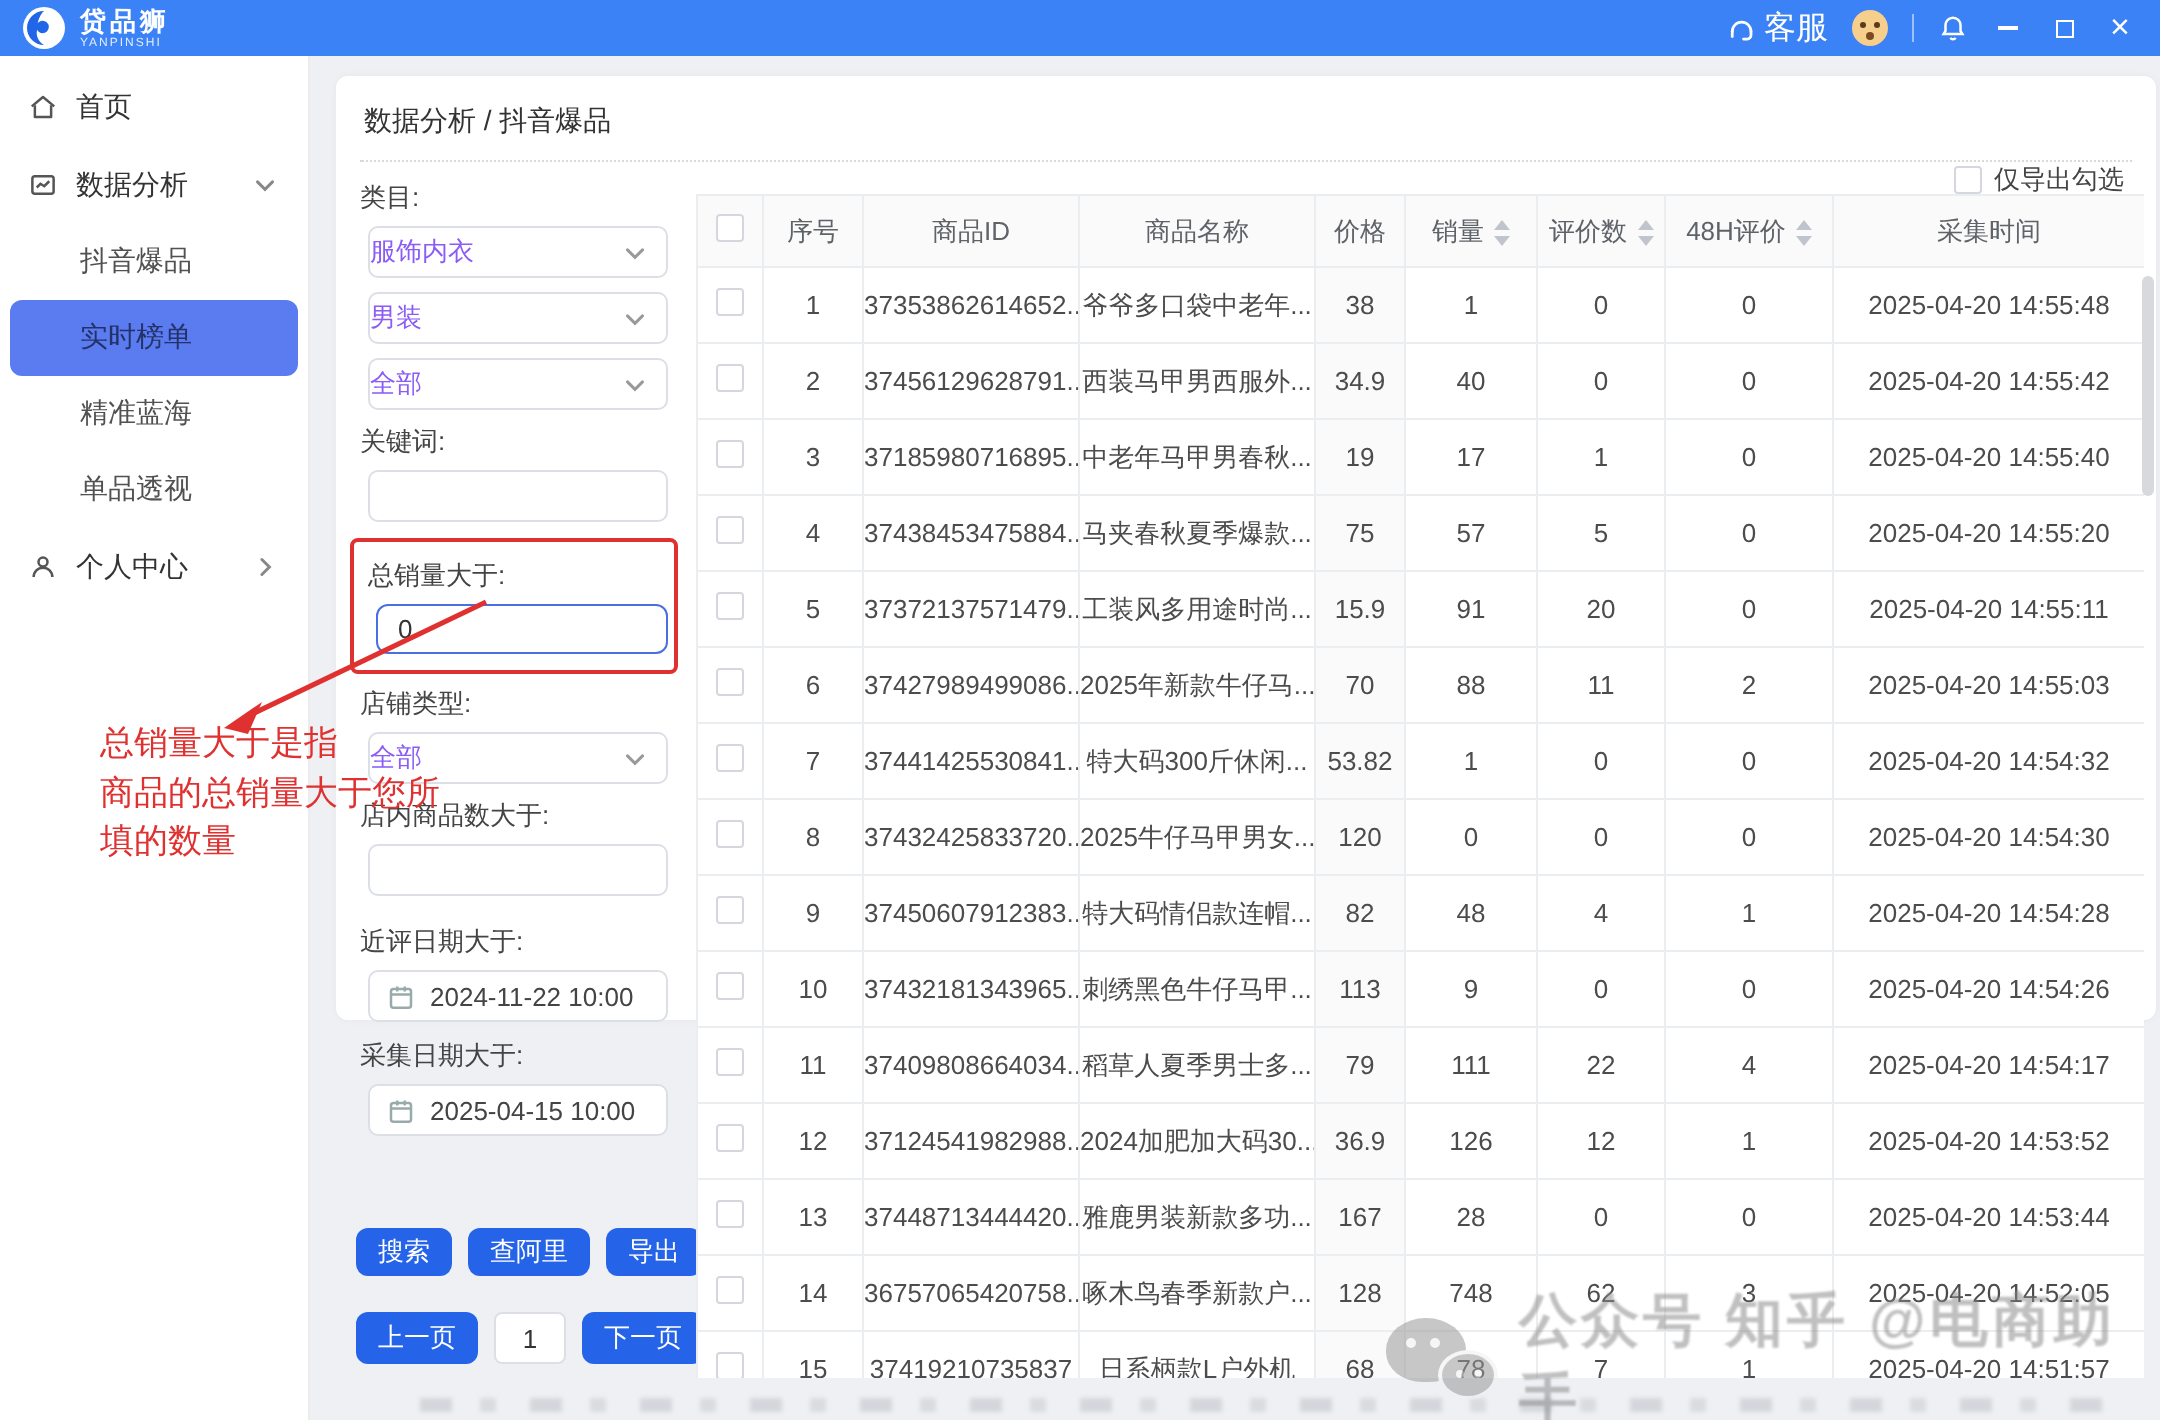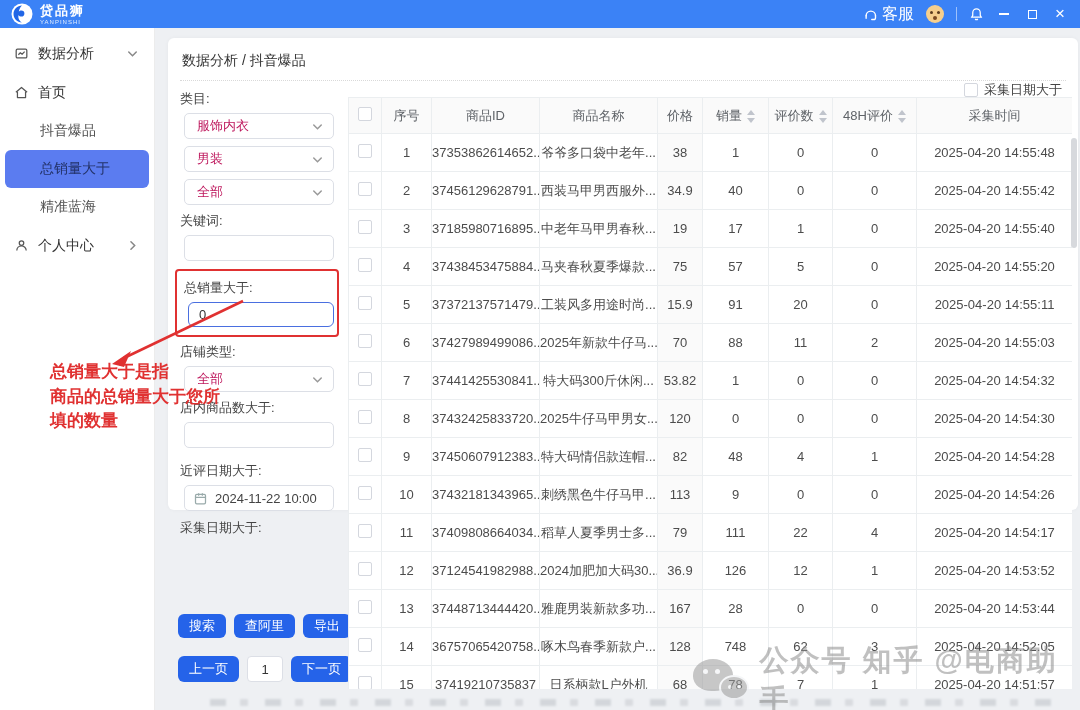--- a/index.html
+++ b/index.html
@@ -23,21 +23,21 @@
   .menu-item { height:39px; display:flex; align-items:center; gap:9px; padding:0 14px; font-size:14px; color:#333; cursor:pointer; }
   .menu-item .grow { flex:1; }
   .submenu-item { height:38px; display:flex; align-items:center; padding-left:40px; font-size:14px; color:#515151; cursor:pointer; }
   .submenu-item.active { background:#5b7cf0; border-radius:6px; margin:0 5px; padding-left:35px; color:#233268; }
   .main { position:absolute; left:156px; top:28px; width:924px; height:682px; background:#eef0f3; }
   .card { position:absolute; left:12px; top:10px; width:910px; height:472px; background:#fff; border-radius:6px; box-shadow:0 0 4px rgba(0,0,0,.04); }
   .breadcrumb { padding:14px 12px 10px 14px; font-size:14px; color:#333; }
   .bc-divider { margin:0 12px; border-bottom:1px dotted #d9d9d9; }
   .filter-col { position:absolute; left:10px; top:46px; width:162px; font-size:13px; color:#444; }
   .f-label { margin:6px 0 5px 2px; }
-  .select { height:26px; border:1px solid #dcdfe6; border-radius:5px; display:flex; align-items:center; padding:0 8px 0 12px; margin:0 0 7px 6px; width:150px; color:#be185d; background:#fff; cursor:pointer; }
+  .select { height:26px; border:1px solid #dcdfe6; border-radius:5px; display:flex; align-items:center; padding:0 8px 0 0; margin:0 0 7px 6px; width:150px; color:#8b5cf6; background:#fff; cursor:pointer; }
   .select span { flex:1; }
   .f-input { height:26px; border:1px solid #dcdfe6; border-radius:5px; margin:0 0 4px 6px; width:150px; padding:0 8px; font-size:13px; color:#333; background:#fff; }
   .sales-group { position:relative; border:2px solid #e03131; border-radius:4px; margin:4px 0 4px -3px; padding:2px 4px 8px 5px; width:164px; }
   .sales-input { height:25px; border:1px solid #4a6fe0; border-radius:6px; margin-left:6px; width:146px; padding:0 10px; font-size:13px; color:#333; }
   .date-input { height:26px; border:1px solid #dcdfe6; border-radius:5px; display:flex; align-items:center; gap:7px; padding:0 8px; margin:2px 0 6px 6px; width:150px; color:#444; background:#fff; cursor:pointer; }
   .btn-row { position:absolute; left:10px; display:flex; gap:8px; }
   .btn { background:#2563e9; color:#fff; border:none; border-radius:6px; font-size:13px; height:24px; padding:0 11px; cursor:pointer; font-family:inherit; }
   .btn.pg { height:26px; }
   .page-input { width:36px; height:26px; border:1px solid #dcdfe6; border-radius:4px; text-align:center; font-size:13px; color:#333; }
   .export-row { position:absolute; top:43px; right:16px; display:flex; align-items:center; gap:6px; font-size:13px; color:#444; }
@@ -47,21 +47,21 @@
   th, td { border:1px solid #ebeef0; font-weight:400; font-size:13px; text-align:center; color:#4c4c4c; overflow:hidden; white-space:nowrap; }
   th { height:36px; background:#fafafa; color:#5f6368; }
   td { height:38px; background:#fff; }
   td.shade, th.shade { background:#fafafa; }
   .sort { display:inline-flex; flex-direction:column; gap:3px; margin-left:5px; vertical-align:middle; }
   .sort i { display:block; width:0; height:0; border-left:4px solid transparent; border-right:4px solid transparent; }
   .sort .up { border-bottom:5px solid #c0c4cc; }
   .sort .dn { border-top:5px solid #c0c4cc; }
   .scrollbar { position:absolute; right:1px; top:100px; width:6px; height:180px; z-index:25; }
   .scroll-thumb { width:6px; height:110px; background:#d7d9dd; border-radius:3px; }
-  .annotation-text { position:absolute; left:50px; top:360px; color:#e03131; font-size:17px; font-weight:700; line-height:1.45; z-index:50; }
+  .annotation-text { position:absolute; left:50px; top:360px; color:#e03131; font-size:17px; font-weight:400; line-height:1.45; z-index:50; }
   .arrow-svg { position:absolute; left:0; top:0; width:1080px; height:710px; pointer-events:none; z-index:49; }
   .watermark { position:absolute; left:693px; top:641px; display:flex; align-items:center; gap:10px; z-index:40; opacity:.55; }
   .wm-text { font-size:29px; font-weight:700; color:#8d8d8d; letter-spacing:2px; filter:blur(.4px); }
   .wm-icon { position:relative; width:58px; height:44px; }
   .wm-b1 { position:absolute; left:0; top:0; width:40px; height:32px; background:#9a9a9a; border-radius:50% 50% 46% 46%; }
   .wm-b1::before { content:""; position:absolute; left:10px; top:10px; width:5px; height:5px; border-radius:50%; background:#eef0f3; box-shadow:12px 0 0 #eef0f3; }
   .wm-b2 { position:absolute; left:26px; top:16px; width:30px; height:25px; background:#9a9a9a; border-radius:50%; border:2px solid #eef0f3; }
   .wm-b2::before { content:""; position:absolute; left:7px; top:8px; width:4px; height:4px; border-radius:50%; background:#eef0f3; box-shadow:9px 0 0 #eef0f3; }
   .smudge { position:absolute; left:210px; top:699px; width:850px; height:7px; background:repeating-linear-gradient(90deg,#b4b8bf 0 16px,transparent 16px 30px,#c0c3c9 30px 38px,transparent 38px 55px); opacity:.45; filter:blur(1px); z-index:5; }
   .icon-14 { width:15px; height:15px; flex:0 0 auto; }
@@ -102,45 +102,48 @@
         <div class="max-glyph"></div>
       </div>
     <div class="win-btn">
         <span style="font-size:17px;">×</span>
       </div>
   </div>
 </div>
 
 <div class="sidebar">
   <div class="menu-item">
+    <svg class="icon-14" viewBox="0 0 24 24" fill="none" stroke="#555" stroke-width="2" stroke-linejoin="round">
+        <path d="M3 11.5 12 4l9 7.5"></path>
+        <path d="M5.5 10.5V20h13v-9.5"></path>
+      </svg>
+    <span>首页</span>
+  </div>
+  <div class="menu-item">
     <svg class="icon-14" viewBox="0 0 24 24" fill="none" stroke="#555" stroke-width="2">
         <rect x="3.5" y="5" width="17" height="14" rx="2"></rect>
         <path d="M7 14l3-3 3 2 4-4"></path>
       </svg>
     <span>数据分析</span>
     <span class="grow"></span>
     <svg class="icon-14" viewBox="0 0 24 24" fill="none" stroke="#888" stroke-width="2.4" stroke-linecap="round">
         <path d="M6 9.5l6 6 6-6"></path>
       </svg>
   </div>
-  <div class="menu-item">
-    <svg class="icon-14" viewBox="0 0 24 24" fill="none" stroke="#555" stroke-width="2" stroke-linejoin="round">
-        <path d="M3 11.5 12 4l9 7.5"></path>
-        <path d="M5.5 10.5V20h13v-9.5"></path>
-      </svg>
-    <span>首页</span>
-  </div>
   <div class="submenu-item">
       <span>抖音爆品</span>
     </div>
   <div class="submenu-item active">
-      <span>总销量大于</span>
+      <span>实时榜单</span>
     </div>
   <div class="submenu-item">
       <span>精准蓝海</span>
+    </div>
+  <div class="submenu-item">
+      <span>单品透视</span>
     </div>
   <div class="menu-item">
     <svg class="icon-14" viewBox="0 0 24 24" fill="none" stroke="#555" stroke-width="2">
         <circle cx="12" cy="8" r="3.6"></circle>
         <path d="M4.5 20a7.5 7.5 0 0 1 15 0"></path>
       </svg>
     <span>个人中心</span>
     <span class="grow"></span>
     <svg class="icon-14" viewBox="0 0 24 24" fill="none" stroke="#888" stroke-width="2.4" stroke-linecap="round">
         <path d="M9.5 6l6 6-6 6"></path>
@@ -148,21 +151,21 @@
   </div>
 </div>
 
 <div class="main">
   <div class="card">
     <div class="breadcrumb">数据分析 / 抖音爆品</div>
     <div class="bc-divider"></div>
 
     <div class="export-row">
       <span class="cb"></span>
-      <span>采集日期大于</span>
+      <span>仅导出勾选</span>
     </div>
 
     <div class="filter-col">
       <div class="f-label">类目:</div>
 
       <div class="select">
         <span>服饰内衣</span>
         <svg class="icon-14" viewBox="0 0 24 24" fill="none" stroke="#999" stroke-width="2.4" stroke-linecap="round">
             <path d="M6 9.5l6 6 6-6"></path>
           </svg>
@@ -202,20 +205,27 @@
       <div class="f-label" style="margin-top:10px;">近评日期大于:</div>
       <div class="date-input">
         <svg class="icon-14" viewBox="0 0 24 24" fill="none" stroke="#9aa" stroke-width="2">
             <rect x="4" y="5.5" width="16" height="15" rx="2"></rect>
             <path d="M4 10h16M9 3.5v4M15 3.5v4"></path>
           </svg>
         <span>2024-11-22 10:00</span>
       </div>
 
       <div class="f-label" style="margin-top:8px;">采集日期大于:</div>
+      <div class="date-input">
+        <svg class="icon-14" viewBox="0 0 24 24" fill="none" stroke="#9aa" stroke-width="2">
+            <rect x="4" y="5.5" width="16" height="15" rx="2"></rect>
+            <path d="M4 10h16M9 3.5v4M15 3.5v4"></path>
+          </svg>
+        <span>2025-04-15 10:00</span>
+      </div>
     </div>
 
     <div class="btn-row" style="top:576px;">
       <button class="btn">搜索</button>
       <button class="btn">查阿里</button>
       <button class="btn">导出</button>
     </div>
     <div class="btn-row" style="top:618px;">
       <button class="btn pg">上一页</button>
       <input class="page-input" value="1" style="">

